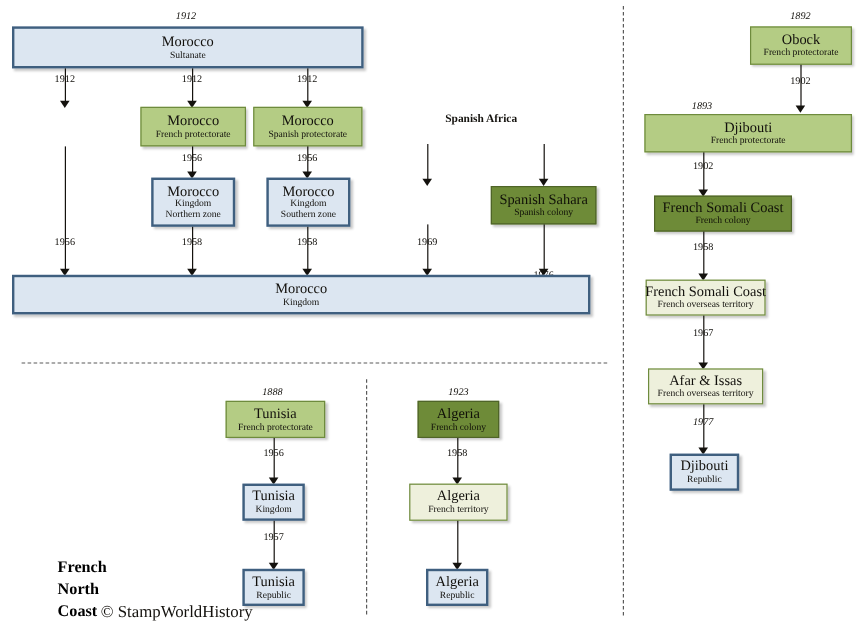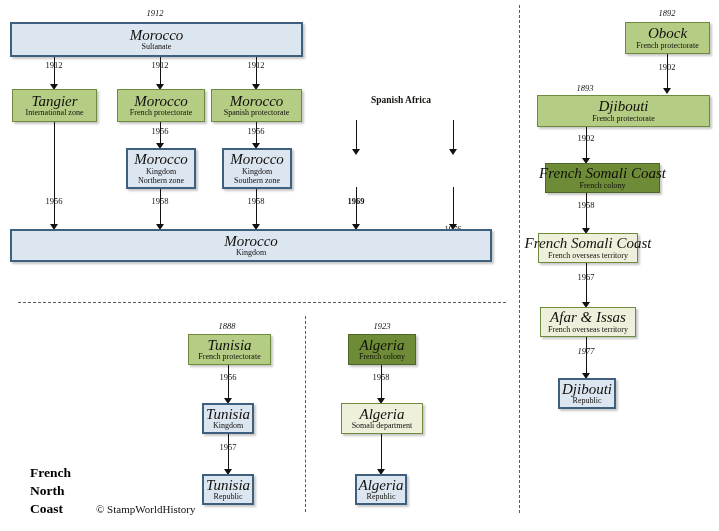--- a/index.html
+++ b/index.html
@@ -22,24 +22,23 @@
     box-sizing: border-box;
     display: flex;
     flex-direction: column;
     align-items: center;
     justify-content: center;
     text-align: center;
     line-height: 1.12;
     box-shadow: 2px 2px 2px rgba(0,0,0,0.22);
   }
   .node .n-title {
-    font-size: 15px;
+    font-size: 12px;
     color: #12100c;
     white-space: nowrap;
-    font-style: italic;
   }
   .node .n-sub {
     font-size: 8px;
     color: #12100c;
     white-space: nowrap;
   }
   .node .n-sub2 {
     font-size: 8px;
     color: #12100c;
     white-space: nowrap;
@@ -100,27 +99,27 @@
     font-weight: bold;
     color: #14120e;
     white-space: nowrap;
   }
   .corner-title {
     position: absolute;
     font-size: 13.5px;
     font-weight: bold;
     color: #000000;
     line-height: 1.32;
+    margin-left: 18px;
   }
   .credit {
     position: absolute;
-    font-size: 11px;
+    font-size: 14px;
     color: #14120e;
     white-space: nowrap;
-    margin-left: 12px;
   }
 </style>
 </head>
 <body>
 
 <div id="canvas">
 
   <div class="dash-v" style="left:519px; top:5px; height:508px;"></div>
   <div class="dash-h" style="left:18px; top:302px; width:488px;"></div>
   <div class="dash-v" style="left:305px; top:316px; height:196px;"></div>
@@ -137,24 +136,20 @@
   <div class="yearlbl" style="left:24px; top:60px; width:60px;">1912</div>
 
   <div class="vline" style="left:160px; top:57px; height:29px;"></div>
   <div class="arrowhead" style="left:156px; top:84px;"></div>
   <div class="yearlbl" style="left:130px; top:60px; width:60px;">1912</div>
 
   <div class="vline" style="left:256px; top:57px; height:29px;"></div>
   <div class="arrowhead" style="left:252px; top:84px;"></div>
   <div class="yearlbl" style="left:226px; top:60px; width:60px;">1912</div>
 
-  <div class="node c-green" style="left:12px; top:89px; width:85px; height:33px;">
-    <span class="n-title">Tangier</span>
-    <span class="n-sub">International zone</span>
-  </div>
 
   <div class="node c-green" style="left:117px; top:89px; width:88px; height:33px;">
     <span class="n-title">Morocco</span>
     <span class="n-sub">French protectorate</span>
   </div>
 
   <div class="node c-green" style="left:211px; top:89px; width:91px; height:33px;">
     <span class="n-title">Morocco</span>
     <span class="n-sub">Spanish protectorate</span>
   </div>
@@ -181,36 +176,40 @@
     <span class="n-sub2">Northern zone</span>
   </div>
 
   <div class="node c-blue" style="left:222px; top:148px; width:70px; height:41px;">
     <span class="n-title">Morocco</span>
     <span class="n-sub">Kingdom</span>
     <span class="n-sub2">Southern zone</span>
   </div>
 
 
+  <div class="node c-dgreen" style="left:409px; top:155px; width:88px; height:32px;">
+    <span class="n-title">Spanish Sahara</span>
+    <span class="n-sub">Spanish colony</span>
+  </div>
 
   <div class="vline" style="left:54px; top:122px; height:104px;"></div>
   <div class="arrowhead" style="left:50px; top:224px;"></div>
   <div class="yearlbl" style="left:24px; top:196px; width:60px;">1956</div>
 
   <div class="vline" style="left:160px; top:189px; height:37px;"></div>
   <div class="arrowhead" style="left:156px; top:224px;"></div>
   <div class="yearlbl" style="left:130px; top:196px; width:60px;">1958</div>
 
   <div class="vline" style="left:256px; top:189px; height:37px;"></div>
   <div class="arrowhead" style="left:252px; top:224px;"></div>
   <div class="yearlbl" style="left:226px; top:196px; width:60px;">1958</div>
 
   <div class="vline" style="left:356px; top:187px; height:39px;"></div>
   <div class="arrowhead" style="left:352px; top:224px;"></div>
-  <div class="yearlbl" style="left:326px; top:196px; width:60px;font-weight:bold;">1969</div>
+  <div class="yearlbl" style="left:326px; top:196px; width:60px;">1969</div>
 
   <div class="vline" style="left:453px; top:187px; height:39px;"></div>
   <div class="arrowhead" style="left:449px; top:224px;"></div>
   <div class="yearlbl" style="left:423px; top:196px; width:60px;margin-top:28px;">1976</div>
 
   <div class="node c-blue" style="left:10px; top:229px; width:482px; height:33px;">
     <span class="n-title">Morocco</span>
     <span class="n-sub">Kingdom</span>
   </div>
 
@@ -299,21 +298,21 @@
     <span class="n-title">Algeria</span>
     <span class="n-sub">French colony</span>
   </div>
 
   <div class="vline" style="left:381px; top:365px; height:35px;"></div>
   <div class="arrowhead" style="left:377px; top:398px;"></div>
   <div class="yearlbl" style="left:351px; top:372px; width:60px;">1958</div>
 
   <div class="node c-ivory" style="left:341px; top:403px; width:82px; height:31px;">
     <span class="n-title">Algeria</span>
-    <span class="n-sub">Somali department</span>
+    <span class="n-sub">French territory</span>
   </div>
 
   <div class="vline" style="left:381px; top:434px; height:37px;"></div>
   <div class="arrowhead" style="left:377px; top:469px;"></div>
   <div class="yearlbl" style="left:351px; top:442px; width:60px;margin-top:44px;">1962</div>
 
   <div class="node c-blue" style="left:355px; top:474px; width:52px; height:31px;">
     <span class="n-title">Algeria</span>
     <span class="n-sub">Republic</span>
   </div>

